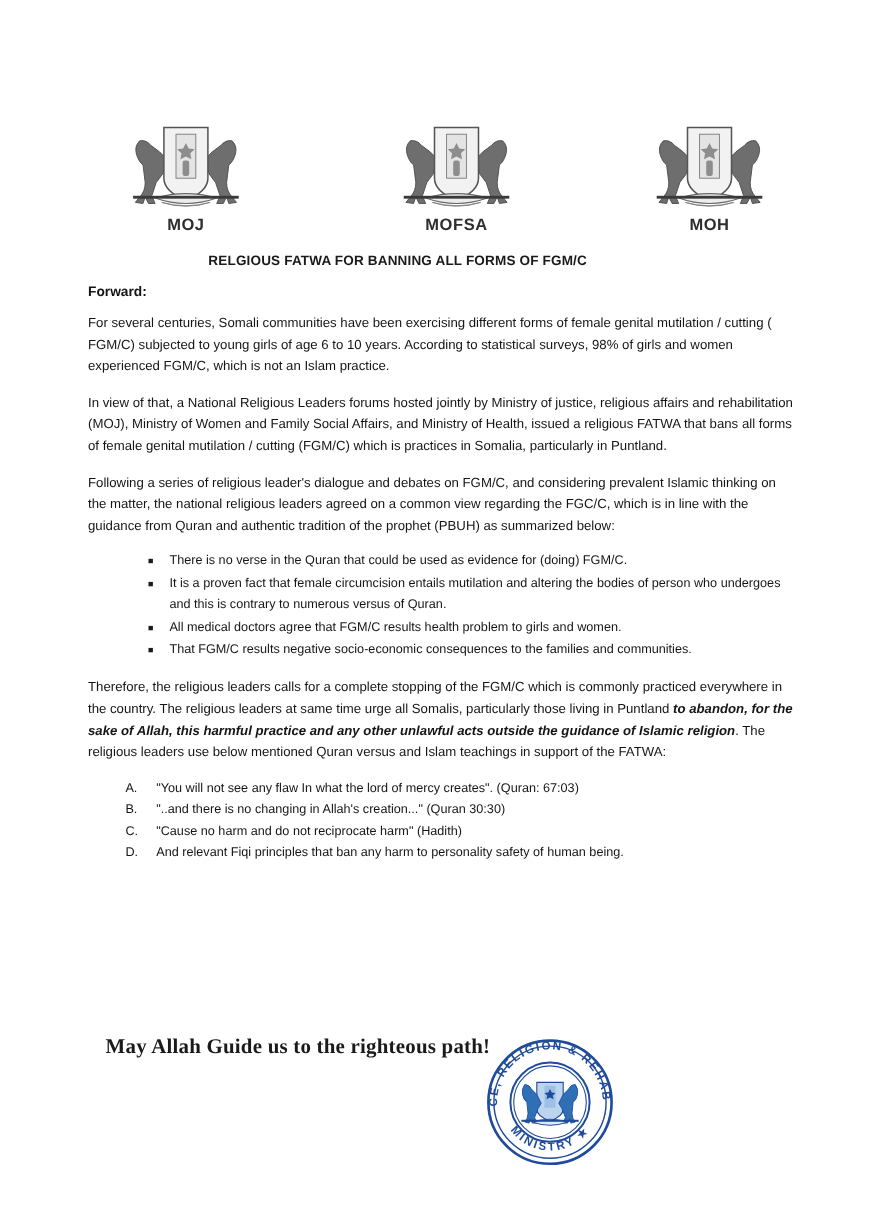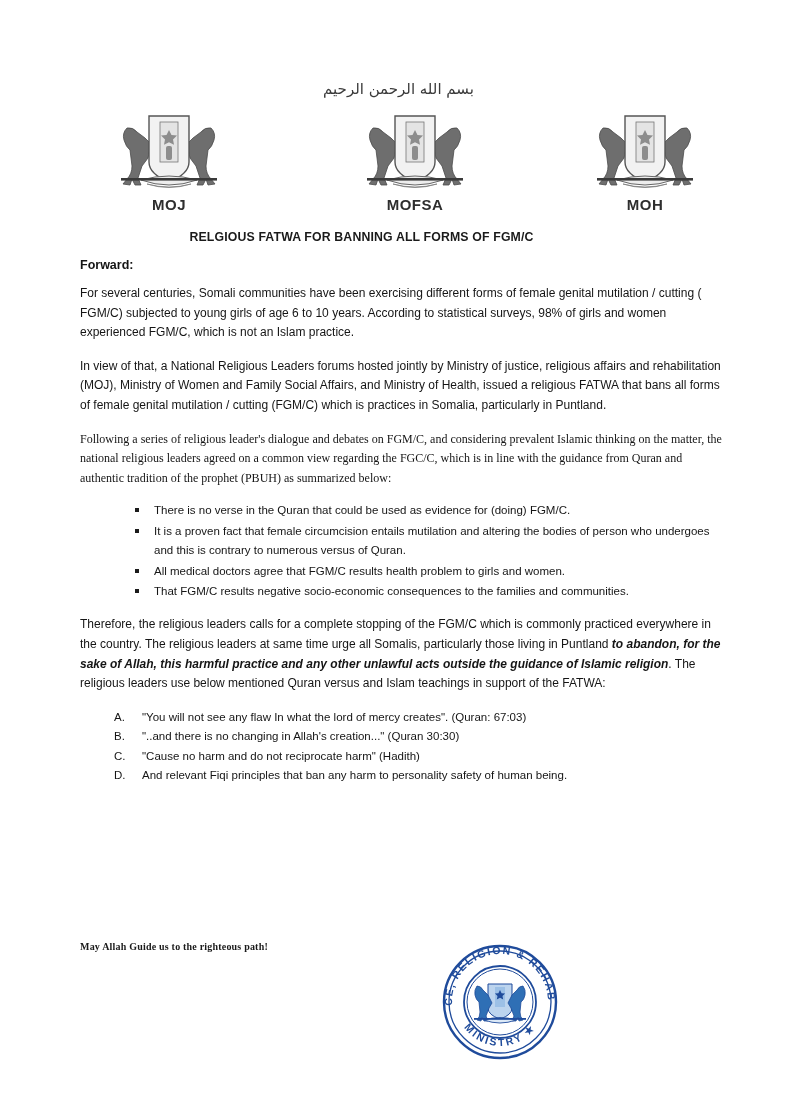--- a/index.html
+++ b/index.html
@@ -88,21 +88,21 @@
     margin: 0 0 12px 0;
   }
   .h-sub.second { margin-top: 19px; }
   p.para {
     font-size: 12px;
     line-height: 19.6px;
     margin: 0 0 14px 0;
     color: #151515;
     text-align: left;
   }
-  p.para.tight { margin-bottom: 13px; font-family: Liberation Serif, serif; }
+  p.para.tight { margin-bottom: 13px; }
   .bi {
     font-weight: bold;
     font-style: italic;
   }
 
   ul.bullets {
     list-style: none;
     margin: 2px 0 14px 0;
     padding: 0 0 0 54px;
   }
@@ -143,44 +143,43 @@
     position: absolute;
     left: 0;
     top: 0;
     width: 20px;
     text-align: left;
   }
 
   .closing {
     position: absolute;
     top: 941px;
-    left: 80px;
+    left: 96px;
     font-family: "Liberation Serif", serif;
-    font-size: 10px;
+    font-size: 19px;
     font-weight: bold;
     color: #1a1a1a;
     letter-spacing: 0.2px;
   }
 
   
   .seal {
     position: absolute;
     left: 430px;
     top: 936px;
     width: 140px;
     height: 126px;
   }
   .seal svg { display: block; }
 </style>
 </head>
 <body>
 
 <div class="page">
 
-  <div class="basmala">بسم الله الرحمن الرحيم</div>
 
   <div class="emblem-row">
 
     <div class="emblem emblem-moj">
       <svg width="124" height="92" viewBox="0 0 124 92" aria-hidden="true">
         <g fill="#6e6e6e" stroke="#4a4a4a" stroke-width="0.8">
           <path d="M20 20 q-5 5 -3 12 q2 7 6 10 l2 16 q0 8 -5 13 l-4 5 l7 1 l2 -6 l3 6 l6 0 l-3 -7 l4 -12 l6 -8 l3 -14 l-6 -6 l-8 -6 q-4 -5 -10 -4z"></path>
           <path d="M104 20 q5 5 3 12 q-2 7 -6 10 l-2 16 q0 8 5 13 l4 5 l-7 1 l-2 -6 l-3 6 l-6 0 l3 -7 l-4 -12 l-6 -8 l-3 -14 l6 -6 l8 -6 q4 -5 10 -4z"></path>
         </g>
         <path d="M42 8 h40 v46 q0 12 -20 20 q-20 -8 -20 -20 z" fill="#f2f2f2" stroke="#555" stroke-width="1.4"></path>

